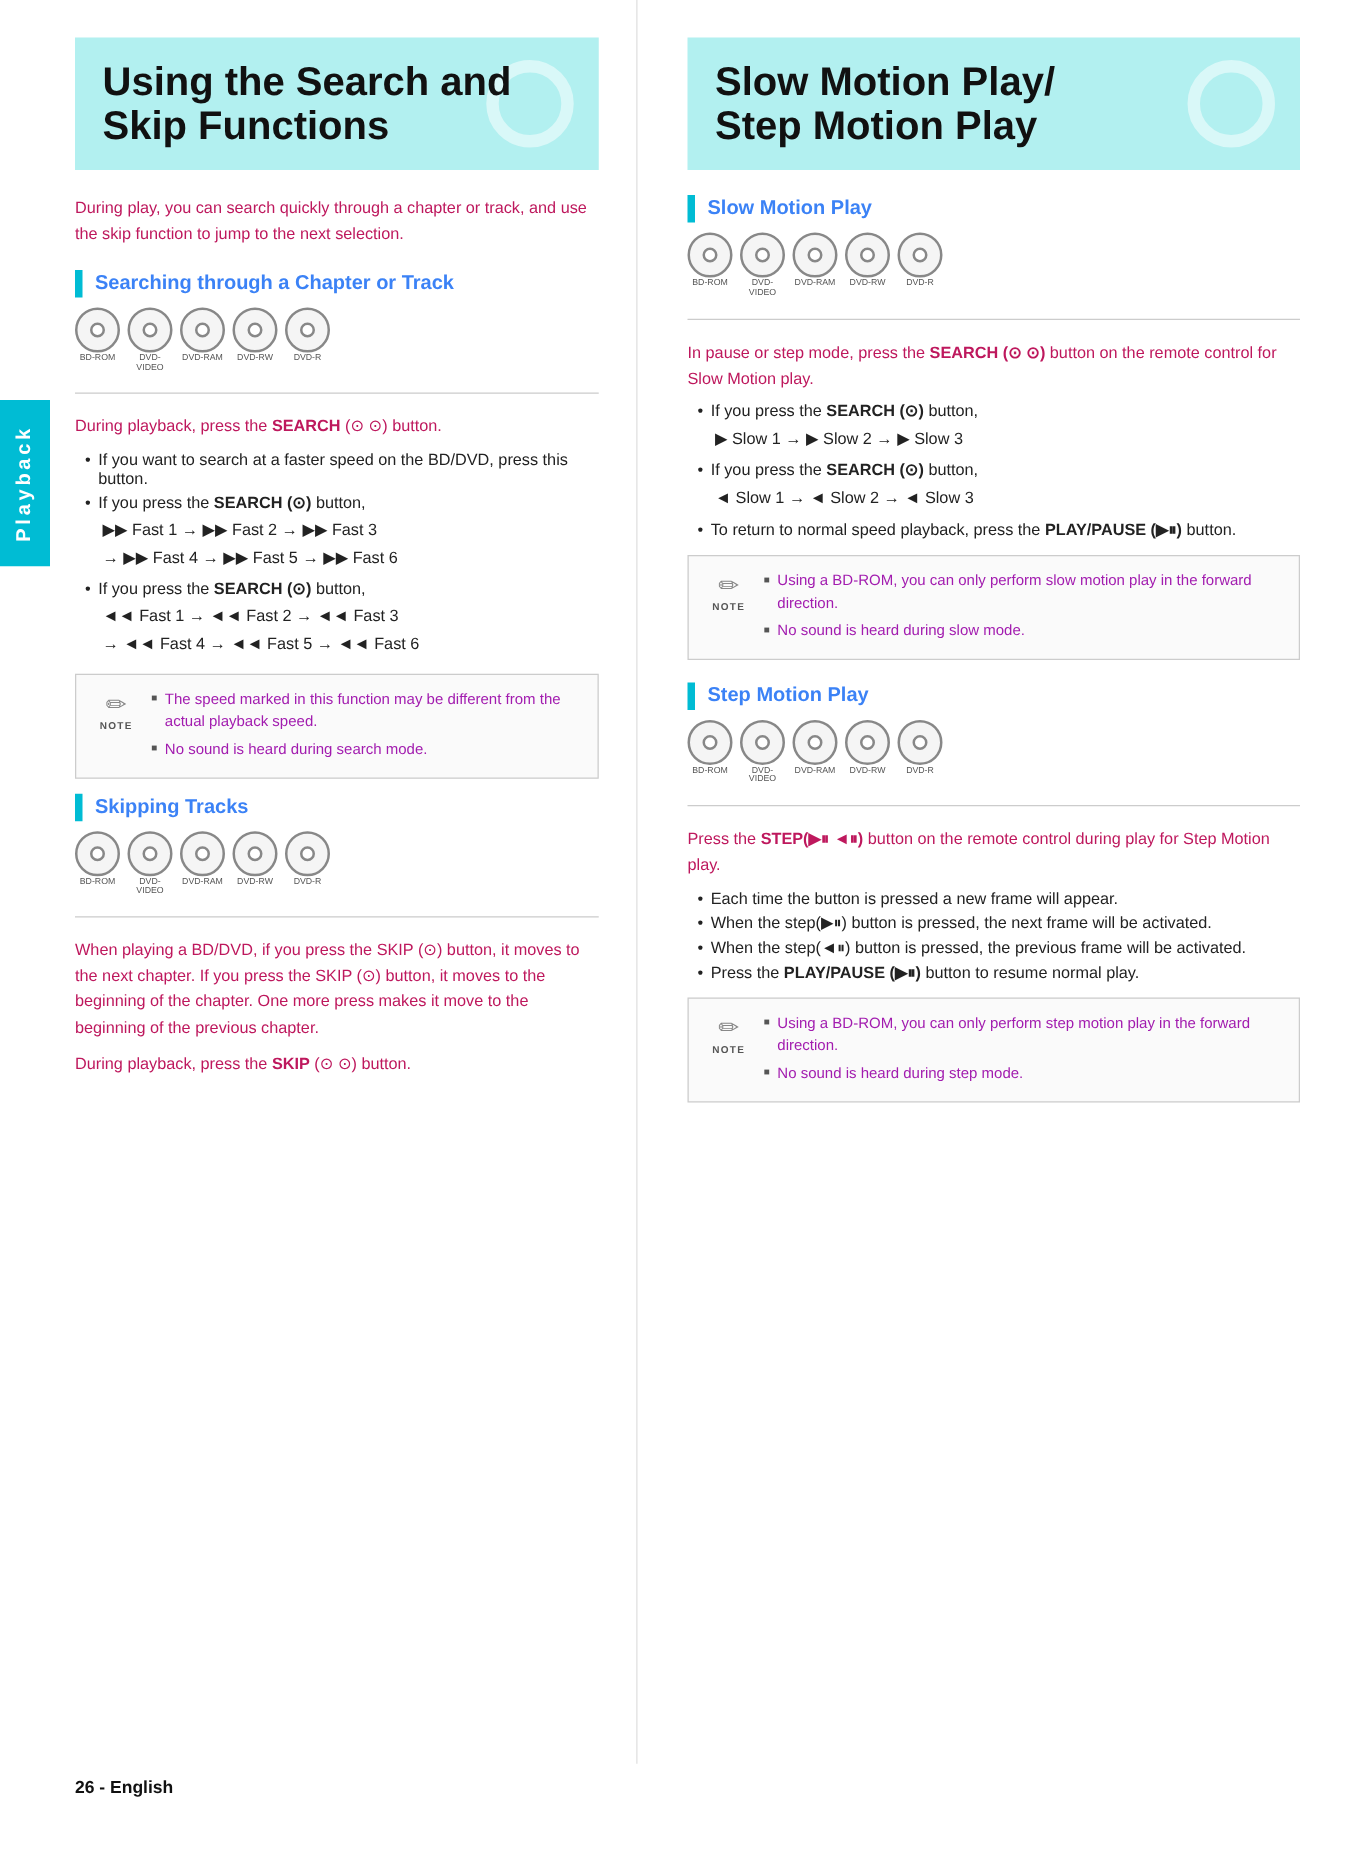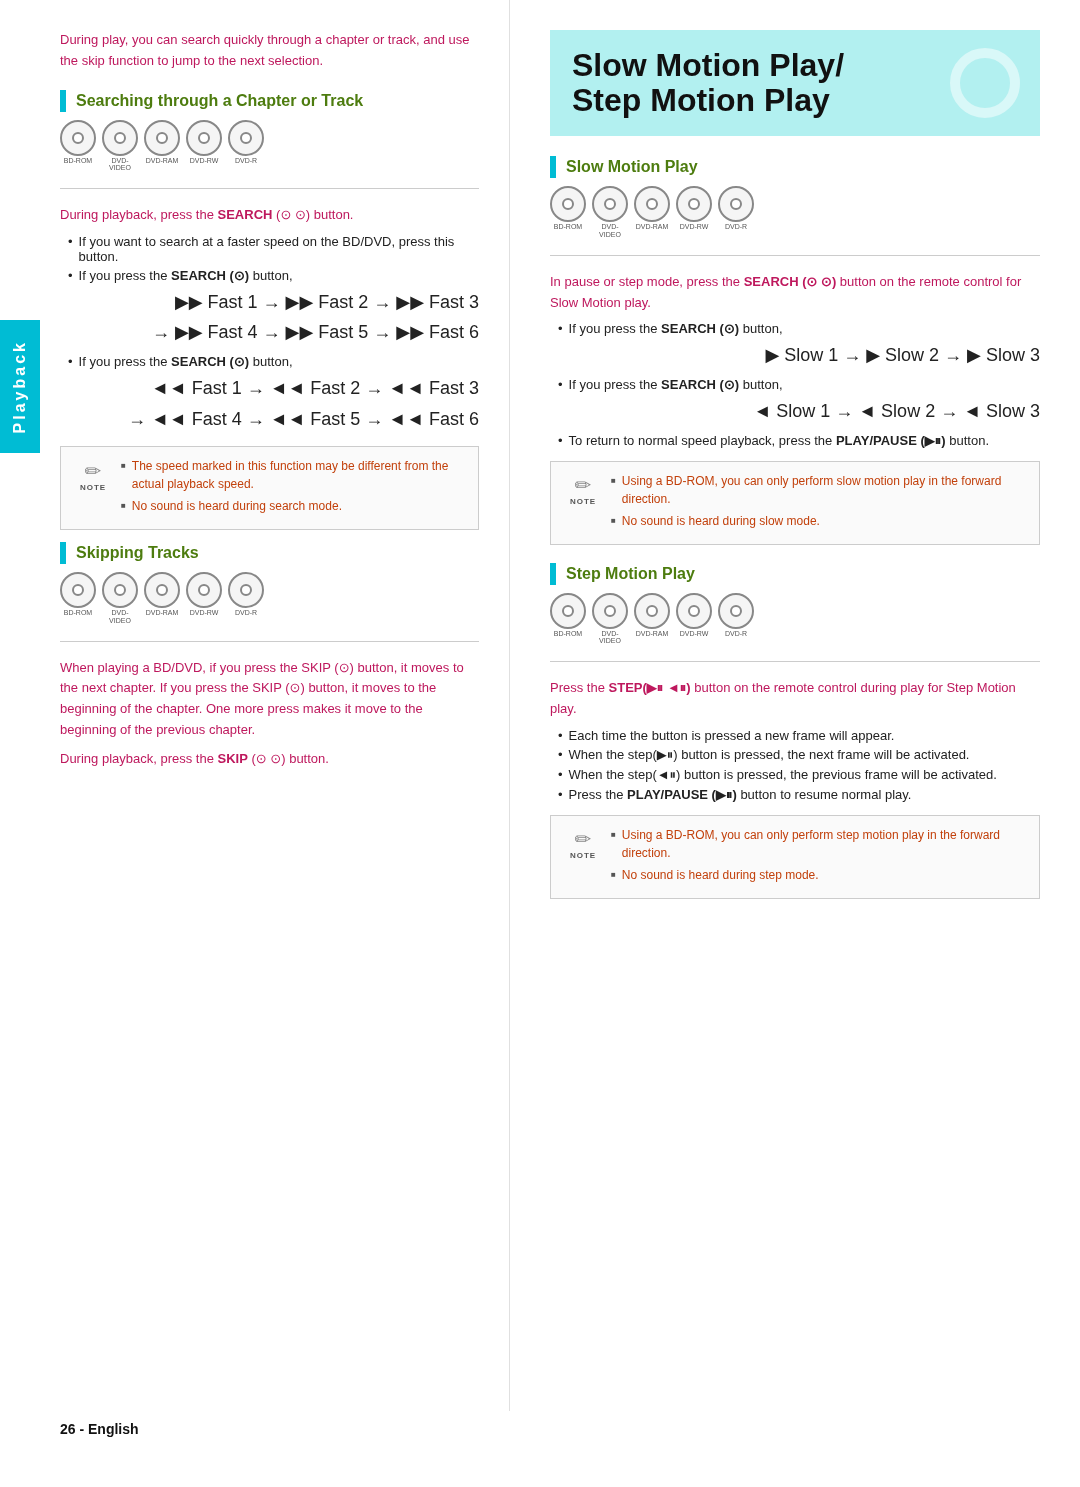--- a/index.html
+++ b/index.html
@@ -71,21 +71,21 @@
     .sub-title-bar {
       width: 6px;
       height: 22px;
       background: #00bcd4;
       margin-right: 10px;
       flex-shrink: 0;
     }
     .sub-title h2 {
       font-size: 16px;
       font-weight: 700;
-      color: #4d7c0f;
+      color: #3b82f6;
     }
     
     .disc-icons {
       display: flex;
       gap: 6px;
       margin: 6px 0 10px 0;
     }
     .disc-circle {
       width: 36px;
       height: 36px;
@@ -169,21 +169,21 @@
     .note-label {
       font-size: 8px;
       font-weight: 700;
       color: #555;
       letter-spacing: 1px;
       text-align: right;
     }
     .note-content {
       font-size: 12px;
       line-height: 1.5;
-      color: #c2410c;
+      color: #a21caf;
     }
     .note-content .note-item {
       display: flex;
       align-items: flex-start;
       gap: 6px;
       margin-bottom: 4px;
     }
     .note-content .note-item::before {
       content: '■';
       font-size: 8px;
@@ -224,37 +224,43 @@
       align-items: flex-end;
     }
     .footer-page {
       font-size: 14px;
       font-weight: 700;
       color: #111;
     }
     
     .seq-line {
       padding-left: 22px;
-      font-size: 18px;
+      font-size: 13px;
       line-height: 1.7;
-      text-align: right;
     }
   </style>
 </head>
 <body>
 
 <div class="page">
   <div class="columns">
 
     <div class="left-col">
 
       <div class="playback-sidebar">
         <span class="playback-sidebar-text">Playback</span>
       </div>
 
+      <div class="section-title-box">
+        <h1>
+          <span>Using the Search and</span><br>
+          <span>Skip Functions</span>
+        </h1>
+        <div class="circle-deco"></div>
+      </div>
 
       <p class="body-text">During play, you can search quickly through a chapter or track, and use the skip function to jump to the next selection.</p>
 
       <div class="sub-title">
         <div class="sub-title-bar"></div>
         <h2>Searching through a Chapter or Track</h2>
       </div>
 
       <div class="disc-icons">
         <div class="disc-icon-outer">

